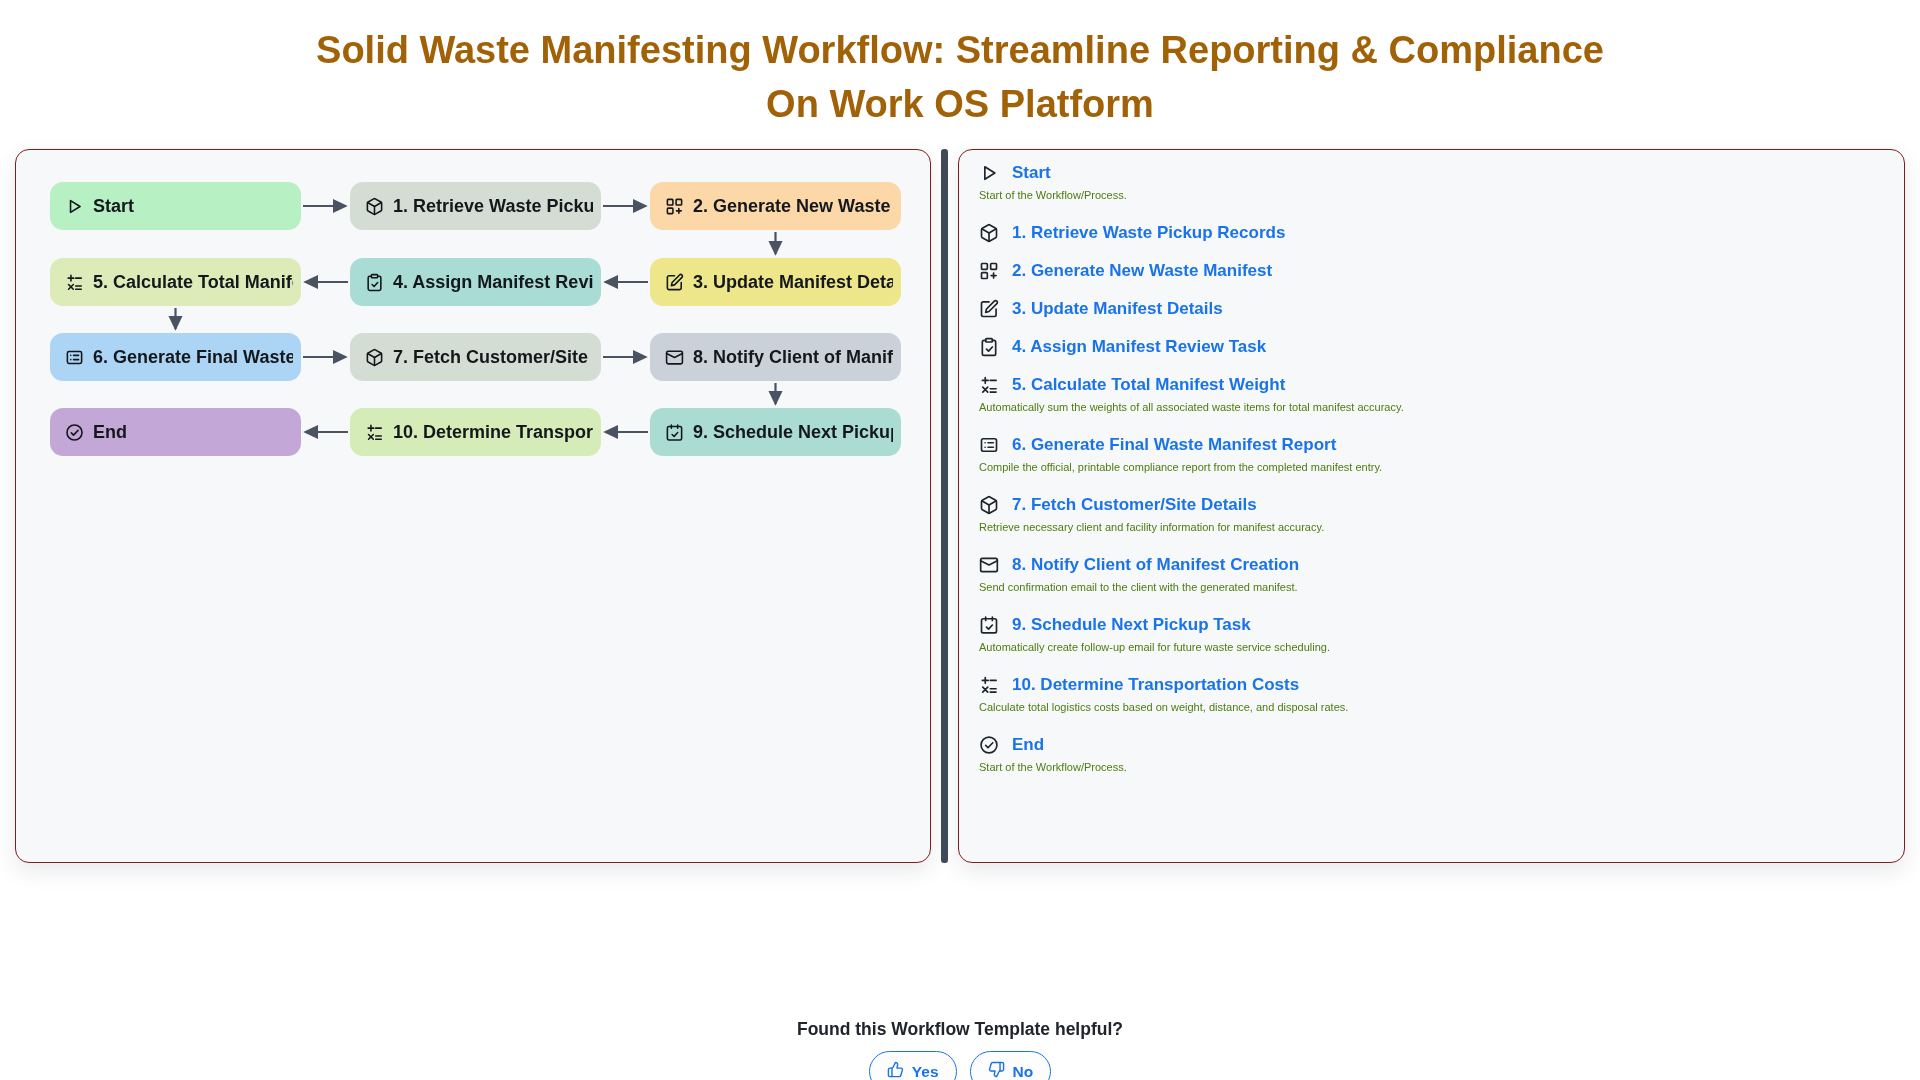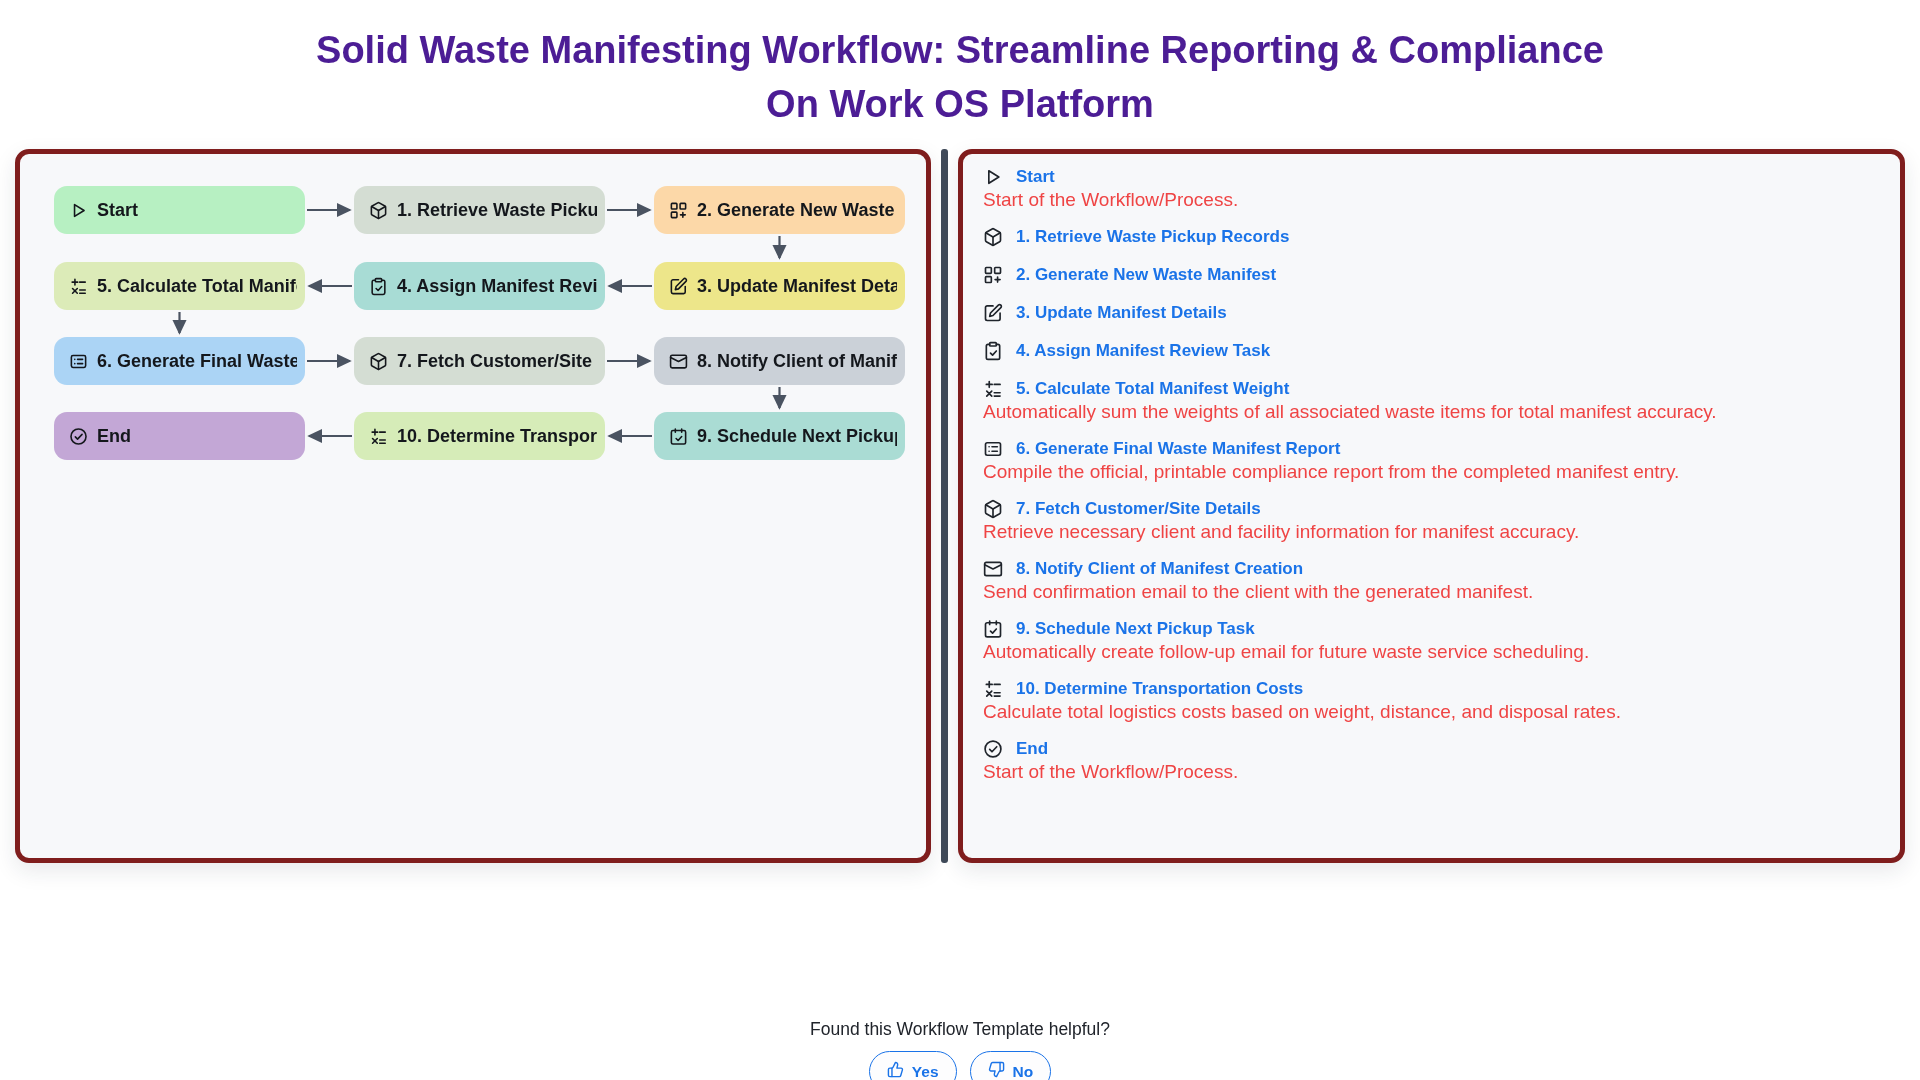--- a/index.html
+++ b/index.html
@@ -2,25 +2,25 @@
 <html><head>
 <meta charset="utf-8">
 <style>
   html,body{margin:0;padding:0;}
   body{
     width:1920px;height:1080px;overflow:hidden;position:relative;
     background:#ffffff;font-family:"Liberation Sans",sans-serif;color:#14171c;
   }
   .page-title{
     position:absolute;top:24px;left:0;right:0;margin:0 auto;max-width:1330px;
-    text-align:center;font-size:38px;font-weight:bold;color:#4c1d95;line-height:1.42;
+    text-align:center;font-size:38px;font-weight:bold;color:#a16207;line-height:1.42;
   }
   .panel{
     position:absolute;top:149px;height:714px;background:#f7f8fa;
-    border:5px solid #7f1d1d;border-radius:14px;
+    border:1px solid #7f1d1d;border-radius:14px;
     box-shadow:0 8px 22px rgba(25,35,55,0.10);
     box-sizing:border-box;
   }
   .panel-left{left:15px;width:916px;overflow:hidden;}
   .panel-right{left:958px;width:947px;overflow:hidden;padding:12px 18px 0 20px;}
   .divider{
     position:absolute;left:941px;top:149px;width:7px;height:714px;
     background:#404a59;border-radius:3px;
   }
   
@@ -33,25 +33,25 @@
     overflow:hidden;white-space:nowrap;cursor:pointer;
   }
   .flow-node .node-label{overflow:hidden;flex:1 1 auto;}
   .flow-node svg{width:19px;height:19px;flex:0 0 auto;}
   svg.arrows{position:absolute;inset:0;pointer-events:none;}
   
   .step{margin-bottom:17px;}
   .step-head{display:flex;align-items:center;gap:13px;line-height:21px;}
   .step-head svg{width:20px;height:20px;color:#1f242b;flex:0 0 auto;}
   .step-title{font-size:17px;font-weight:bold;color:#1a73e8;text-decoration:none;cursor:pointer;}
-  .step-desc{margin:3px 0 0 0;font-size:19px;color:#ef4444;line-height:19px;}
+  .step-desc{margin:3px 0 0 0;font-size:11px;color:#4d7c0f;line-height:19px;}
   
   .footer-q{
     position:absolute;top:1019px;left:0;right:0;text-align:center;
-    font-size:17.5px;font-weight:normal;color:#20242b;margin:0;
+    font-size:17.5px;font-weight:bold;color:#20242b;margin:0;
   }
   .footer-buttons{
     position:absolute;top:1051px;left:0;right:0;
     display:flex;justify-content:center;gap:13px;
   }
   .vote-btn{
     display:inline-flex;align-items:center;gap:8px;
     padding:9px 17px;border:1.6px solid #1a73e8;border-radius:999px;
     background:#fdfdfe;color:#1a73e8;font-size:15.5px;font-weight:bold;
     font-family:"Liberation Sans",sans-serif;cursor:pointer;

